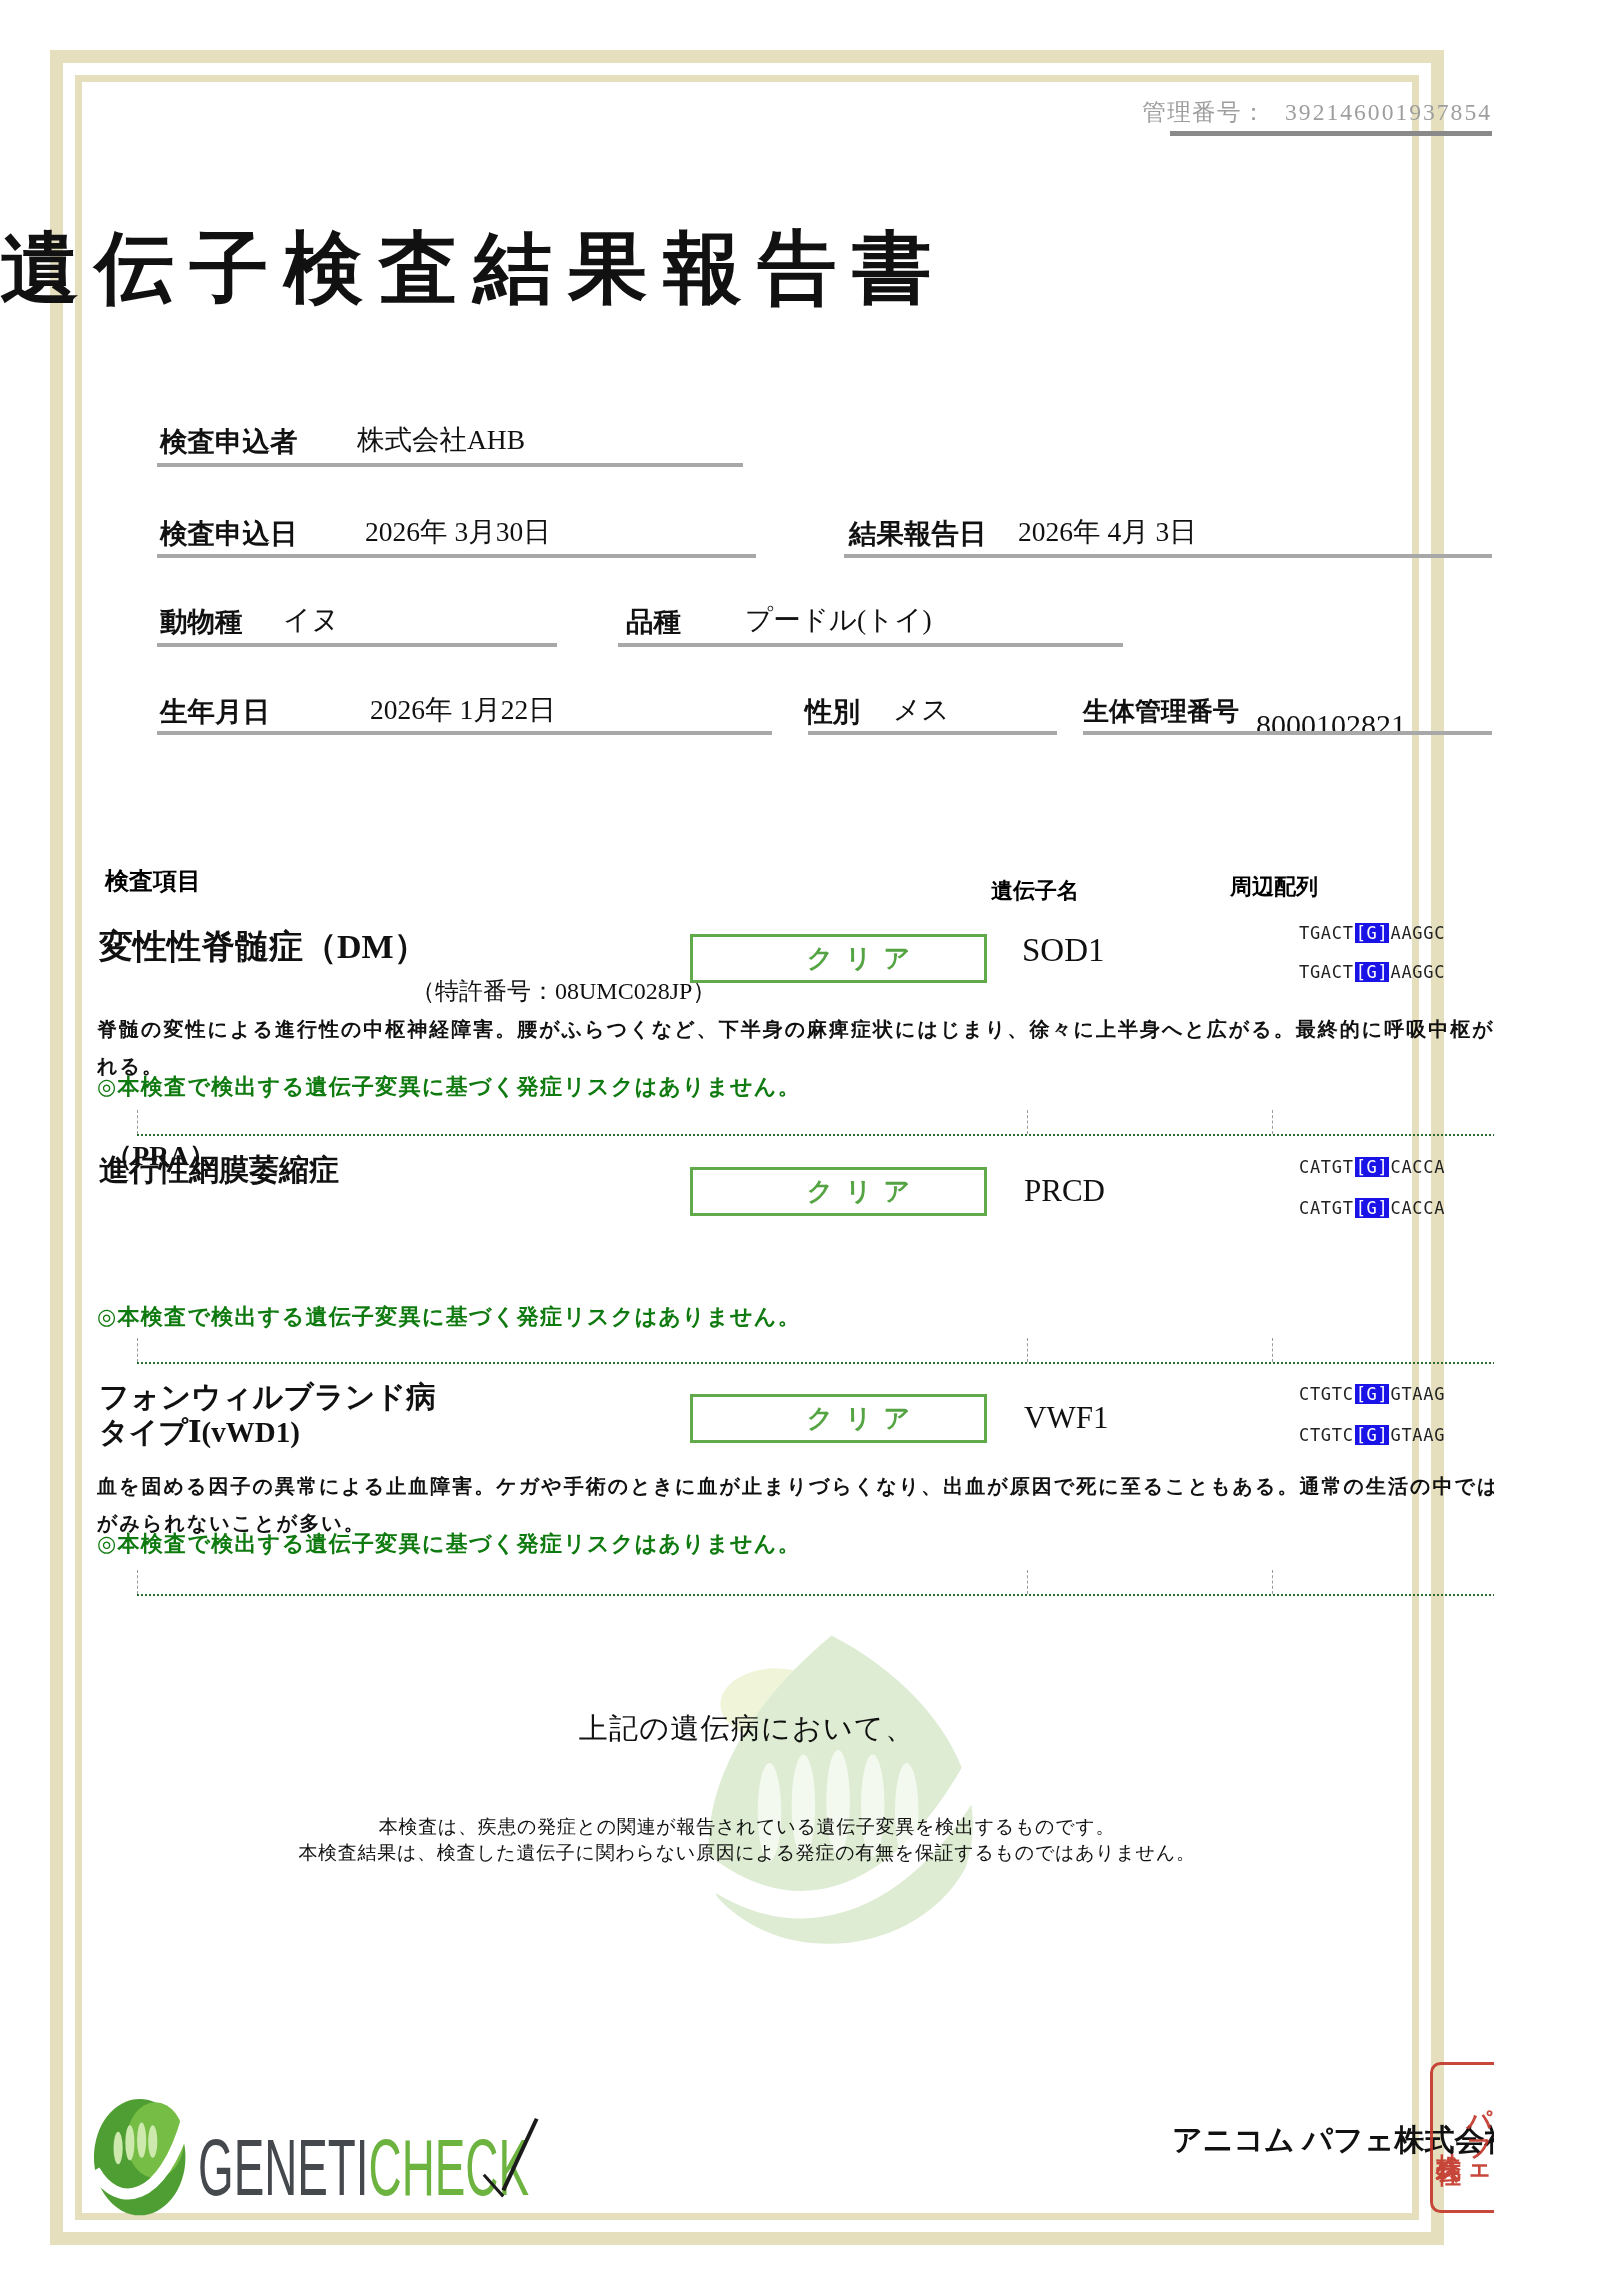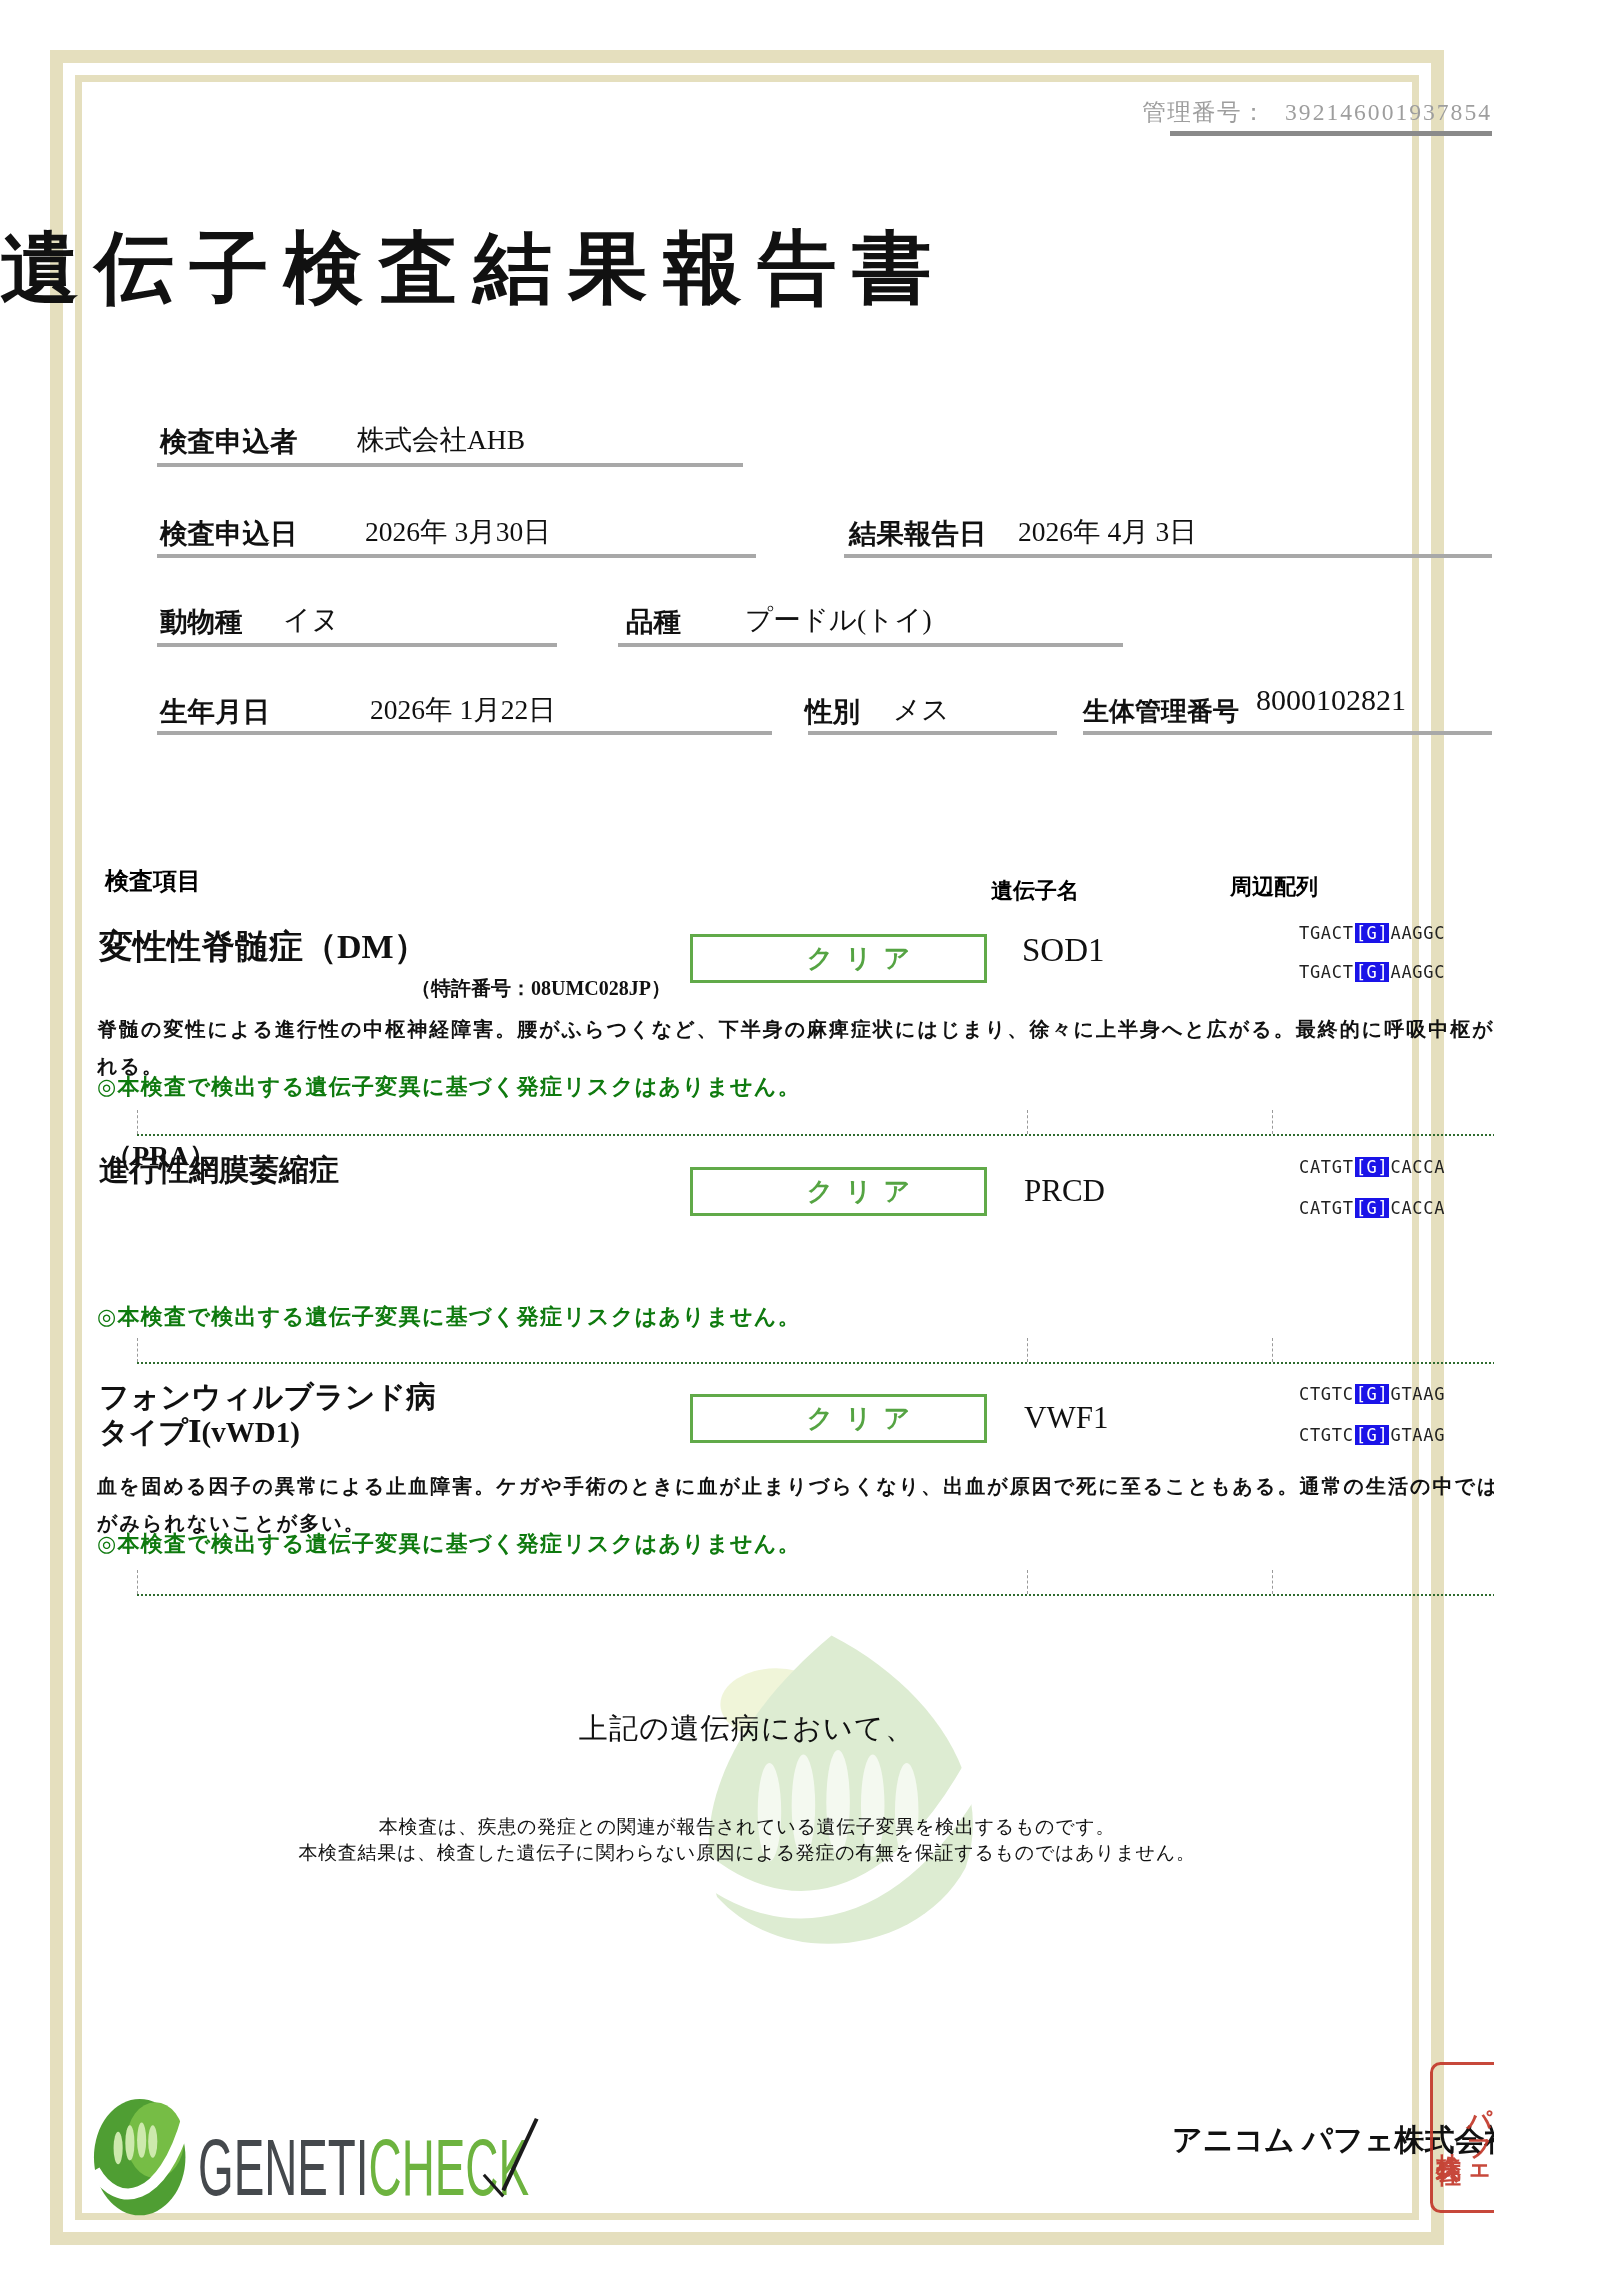--- a/index.html
+++ b/index.html
@@ -15,21 +15,21 @@
   .ctrl-line{left:1170px;top:131px;width:322px;height:4.6px;background:#8a8a8a;}
   
   .title{left:0;right:0;top:216px;text-align:left;font-size:79px;font-weight:600;letter-spacing:15.7px;}
   
   .lbl{font-size:27.5px;font-weight:600;white-space:nowrap;}
   .val{font-size:27.5px;white-space:nowrap;}
   .u{height:3.9px;background:#a8a8a8;}
   
   .col-h{font-size:24px;font-weight:600;color:#000000;white-space:nowrap;}
   .disease{font-weight:600;white-space:nowrap;}
-  .patent{font-size:20px;font-weight:700;white-space:nowrap;}
+  .patent{font-size:24px;font-weight:400;white-space:nowrap;}
   .clear-box{width:251px;height:43px;border:3.9px solid #61aa49;display:flex;align-items:center;justify-content:center;padding-left:40px;}
   .clear-box span{font-size:26px;color:#55a443;font-weight:600;letter-spacing:11.8px;text-indent:11.8px;}
   .gene{font-size:31px;white-space:nowrap;}
   .seq{font-family:"DejaVu Sans Mono","Liberation Mono",monospace;font-size:17px;letter-spacing:0.7px;white-space:nowrap;color:#222;}
   .seq .mut{background:#1a13e8;color:#ffffff;padding:0 0.7px;margin:0 1.3px;}
   .desc{left:97px;width:1449px;font-size:20px;font-weight:600;line-height:37px;letter-spacing:2px;}
   .risk{left:97px;font-size:22px;font-weight:700;color:#0f7a0f;letter-spacing:1.3px;white-space:nowrap;}
   .row-sep{left:137px;width:1382px;height:23.6px;border-bottom:2.6px dotted #2e6b2e;}
   .tick{position:absolute;bottom:0;height:23.6px;width:0;border-left:1.3px dashed #9a9a9a;}
   .t0{left:0;} .t1{left:890px;} .t2{left:1135px;} .t3{left:1381px;}
@@ -82,21 +82,21 @@
   <span class="abs val" style="left:745px;top:602px;">プードル(トイ)</span>
   <div class="abs u" style="left:618px;top:643px;width:505px;"></div>
 
   <span class="abs lbl" style="left:160px;top:694px;">生年月日</span>
   <span class="abs val" style="left:370px;top:692px;">2026年 1月22日</span>
   <div class="abs u" style="left:157px;top:731px;width:615px;"></div>
   <span class="abs lbl" style="left:805px;top:694px;">性別</span>
   <span class="abs val" style="left:893px;top:692px;">メス</span>
   <div class="abs u" style="left:808px;top:731px;width:249px;"></div>
   <span class="abs lbl" style="left:1083px;top:694px;font-size:26px;">生体管理番号</span>
-  <span class="abs val" style="left:1256px;top:683px;font-size:30px;">8000102821</span>
+  <span class="abs val" style="left:1256px;top:708px;font-size:30px;">8000102821</span>
   <div class="abs u" style="left:1083px;top:731px;width:409px;"></div>
 
   <span class="abs col-h" style="left:105px;top:865px;">検査項目</span>
   <span class="abs col-h" style="left:991px;top:876px;font-size:22px;">遺伝子名</span>
   <span class="abs col-h" style="left:1230px;top:872px;font-size:22px;">周辺配列</span>
 
   <span class="abs disease" style="left:99px;top:924px;font-size:34px;">変性性脊髄症（DM）</span>
   <span class="abs patent" style="left:411px;top:975px;">（特許番号：08UMC028JP）</span>
   <div class="abs clear-box" style="left:690px;top:934px;">
     <span>クリア</span>

